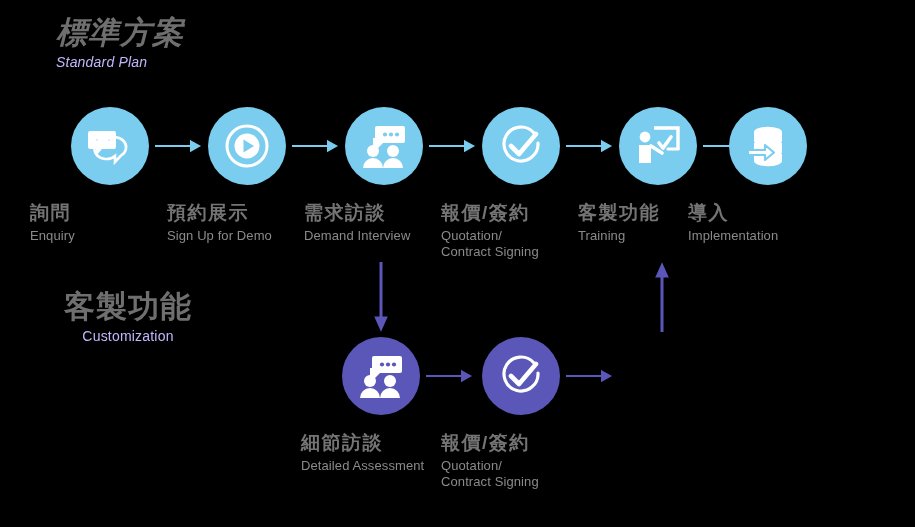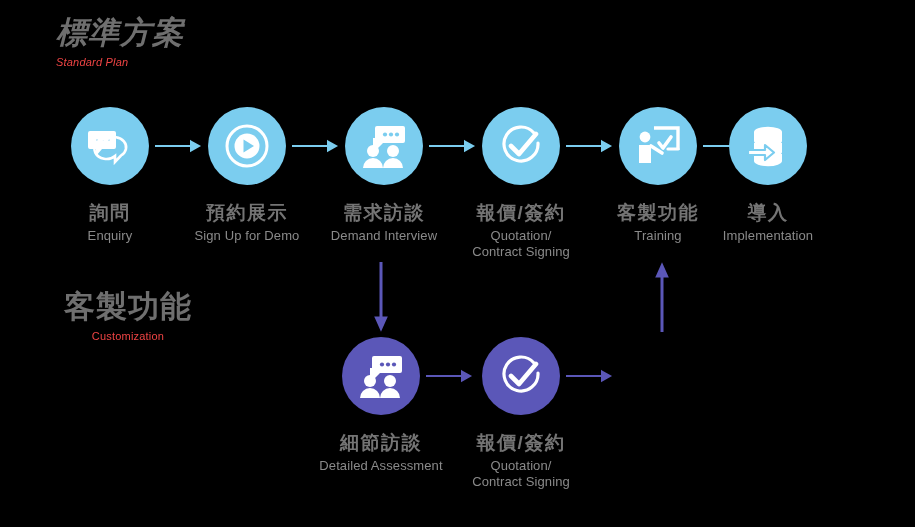--- a/index.html
+++ b/index.html
@@ -11,28 +11,28 @@
   }
   .canvas { position: relative; width: 915px; height: 527px; }
 
   
   .section-head { position: absolute; }
   .section-head .zh {
     font-size: 31px; line-height: 38px; font-weight: 700;
     color: #6f6f6f; letter-spacing: 1px; white-space: nowrap;
   }
   .section-head .en {
-    font-size: 11px; line-height: 20px; font-weight: 400;
-    color: #ef4444; letter-spacing: .2px; white-space: nowrap;
+    font-size: 14px; line-height: 20px; font-weight: 400;
+    color: #c4b5fd; letter-spacing: .2px; white-space: nowrap;
   }
   #head-standard { left: 56px; top: 14px; font-style: italic; }
   #head-custom   { left: 64px; top: 288px; text-align: center; }
 
   
-  .node { position: absolute; width: 160px; text-align: center; }
+  .node { position: absolute; width: 160px; text-align: left; }
   .disc {
     width: 78px; height: 78px; border-radius: 50%;
     margin: 0 auto; display: flex; align-items: center; justify-content: center;
   }
   .disc svg { display: block; }
   .lbl-zh {
     margin-top: 16px; font-size: 19px; line-height: 24px; font-weight: 700;
     color: #747474; letter-spacing: 1.5px; white-space: nowrap;
   }
   .lbl-en {

